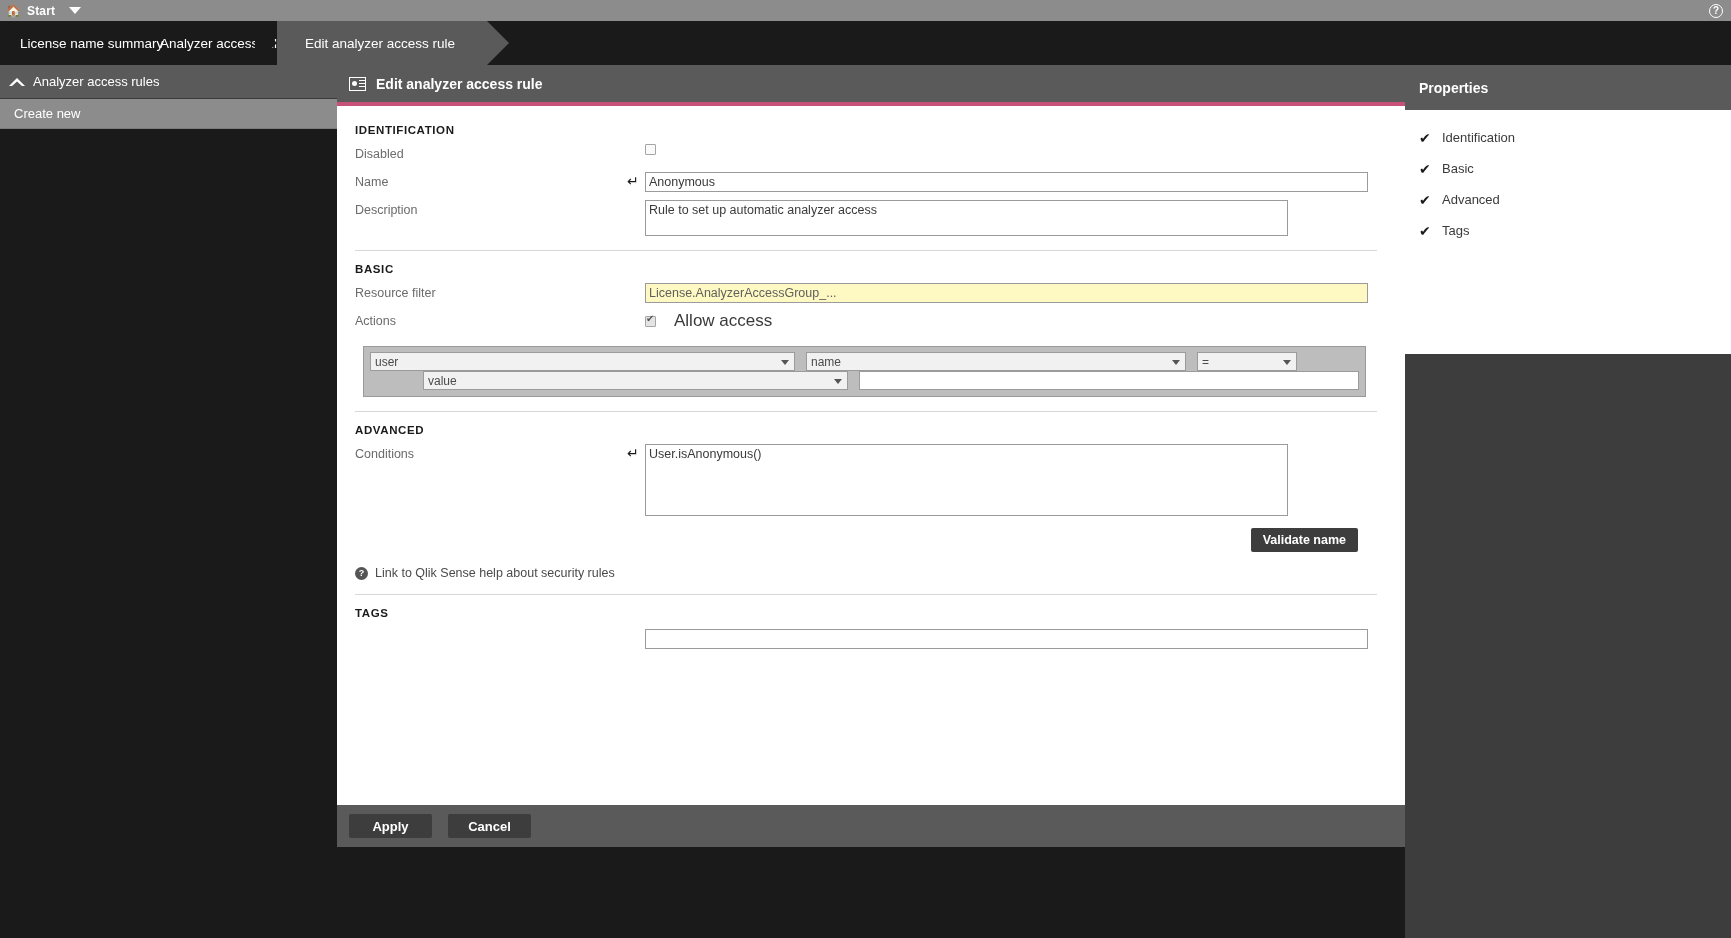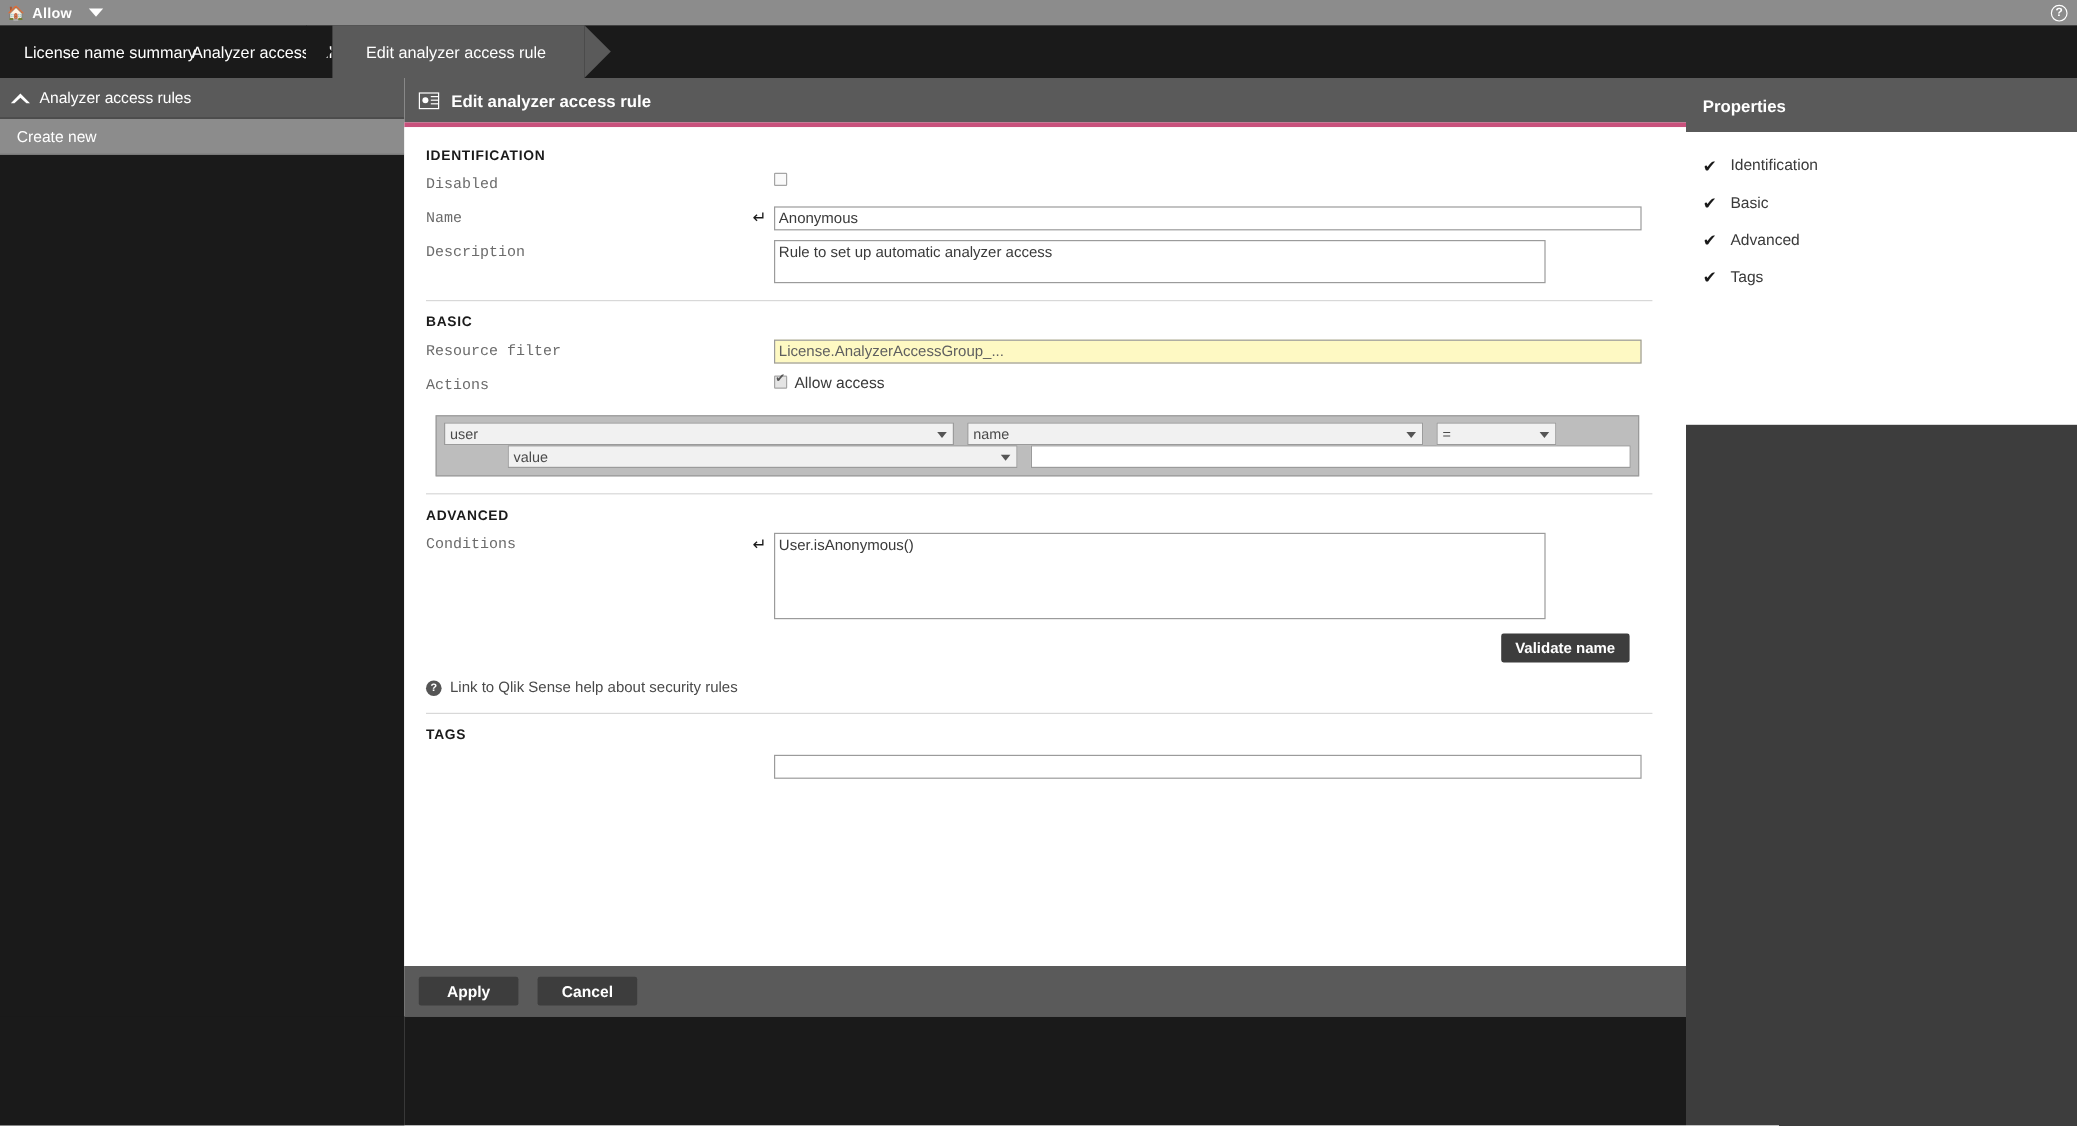--- a/index.html
+++ b/index.html
@@ -111,21 +111,20 @@
   .section-title {
     font-size: 11.5px; font-weight: bold; color: #1a1a1a; letter-spacing: .6px;
     margin: 0 0 8px 0;
   }
   .divider { border-top: 1px solid #d8d8d8; margin: 14px 0 12px 0; }
 
   .row { display: flex; align-items: flex-start; min-height: 25px; margin-bottom: 3px; }
   .row-label {
     width: 290px; flex: 0 0 290px; font-size: 12.5px; color: #6b6b6b;
     padding-top: 3px;
-    font-family: Liberation Mono, monospace;
   }
   .row-field { flex: 1; display: flex; align-items: flex-start; position: relative; }
 
   .undo-icon {
     position: absolute; left: -18px; top: 2px; width: 14px; height: 14px;
     color: #1a1a1a; font-size: 14px; line-height: 1;
   }
 
   input.txt {
     width: 723px; height: 20px; border: 1px solid #9b9b9b; background: #fff;
@@ -144,21 +143,21 @@
   .cb {
     width: 11px; height: 11px; border: 1px solid #a5a5a5; background: #fafafa;
     display: inline-block; position: relative; border-radius: 1px;
   }
   .cb.checked { background: #e4e4e4; }
   .cb.checked::after {
     content: "✔"; position: absolute; left: 0px; top: -3px;
     font-size: 10px; color: #555; line-height: 1;
   }
   .cb-wrap { display: flex; align-items: center; }
-  .cb-label { font-size: 13px; color: #3a3a3a; margin-left: 6px; }
+  .cb-label { font-size: 17px; color: #3a3a3a; margin-left: 18px; }
 
   
   .rulebox {
     margin: 10px 0 0 8px; width: 1003px; background: #bdbdbd;
     border: 1px solid #9a9a9a; padding: 5px 6px 6px 6px;
   }
   .rulerow { display: flex; align-items: center; margin-bottom: 0; }
   .rulerow:last-child { margin-bottom: 0; justify-content: flex-end; }
   .sel {
     background: #f1f1f1; border: 1px solid #9b9b9b; height: 19px;
@@ -227,21 +226,21 @@
     position: absolute; left: 0; top: 847px; width: 337px; height: 91px; background: #1a1a1a;
   }
 </style>
 </head>
 <body>
 
 <div class="app">
 
   <div class="topbar">
     <span class="home-icon">🏠</span>
-    <span class="start-label">Allow</span>
+    <span class="start-label">Start</span>
     <span class="caret-down"></span>
     <div class="topbar-right">
       <span class="help-circle">?</span>
     </div>
   </div>
 
   <div class="crumbbar">
     <div class="crumb c1">License name summary</div>
     <div class="crumb c2">Analyzer access rules</div>
     <div class="crumb-arrow-dark"></div>

